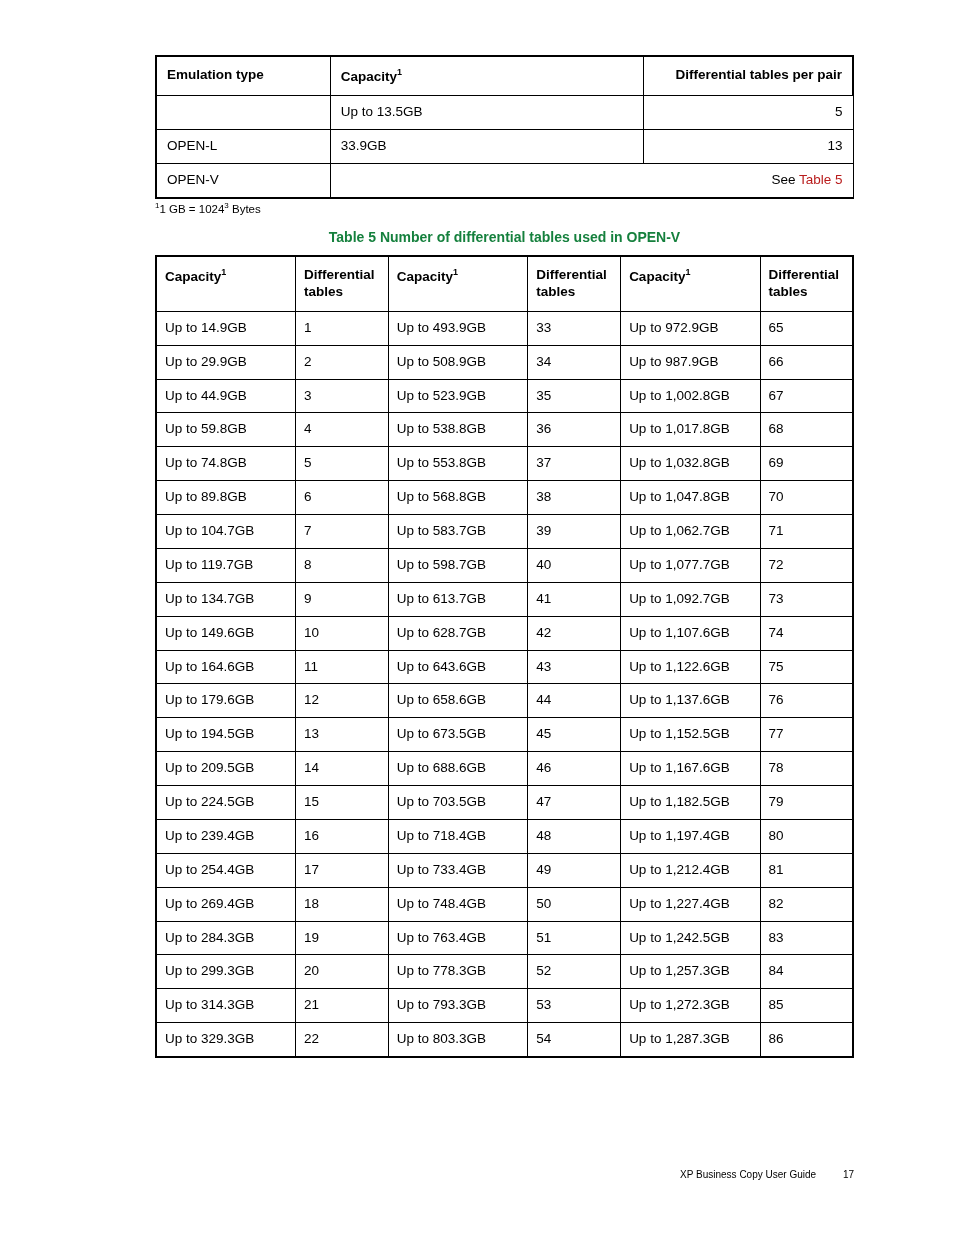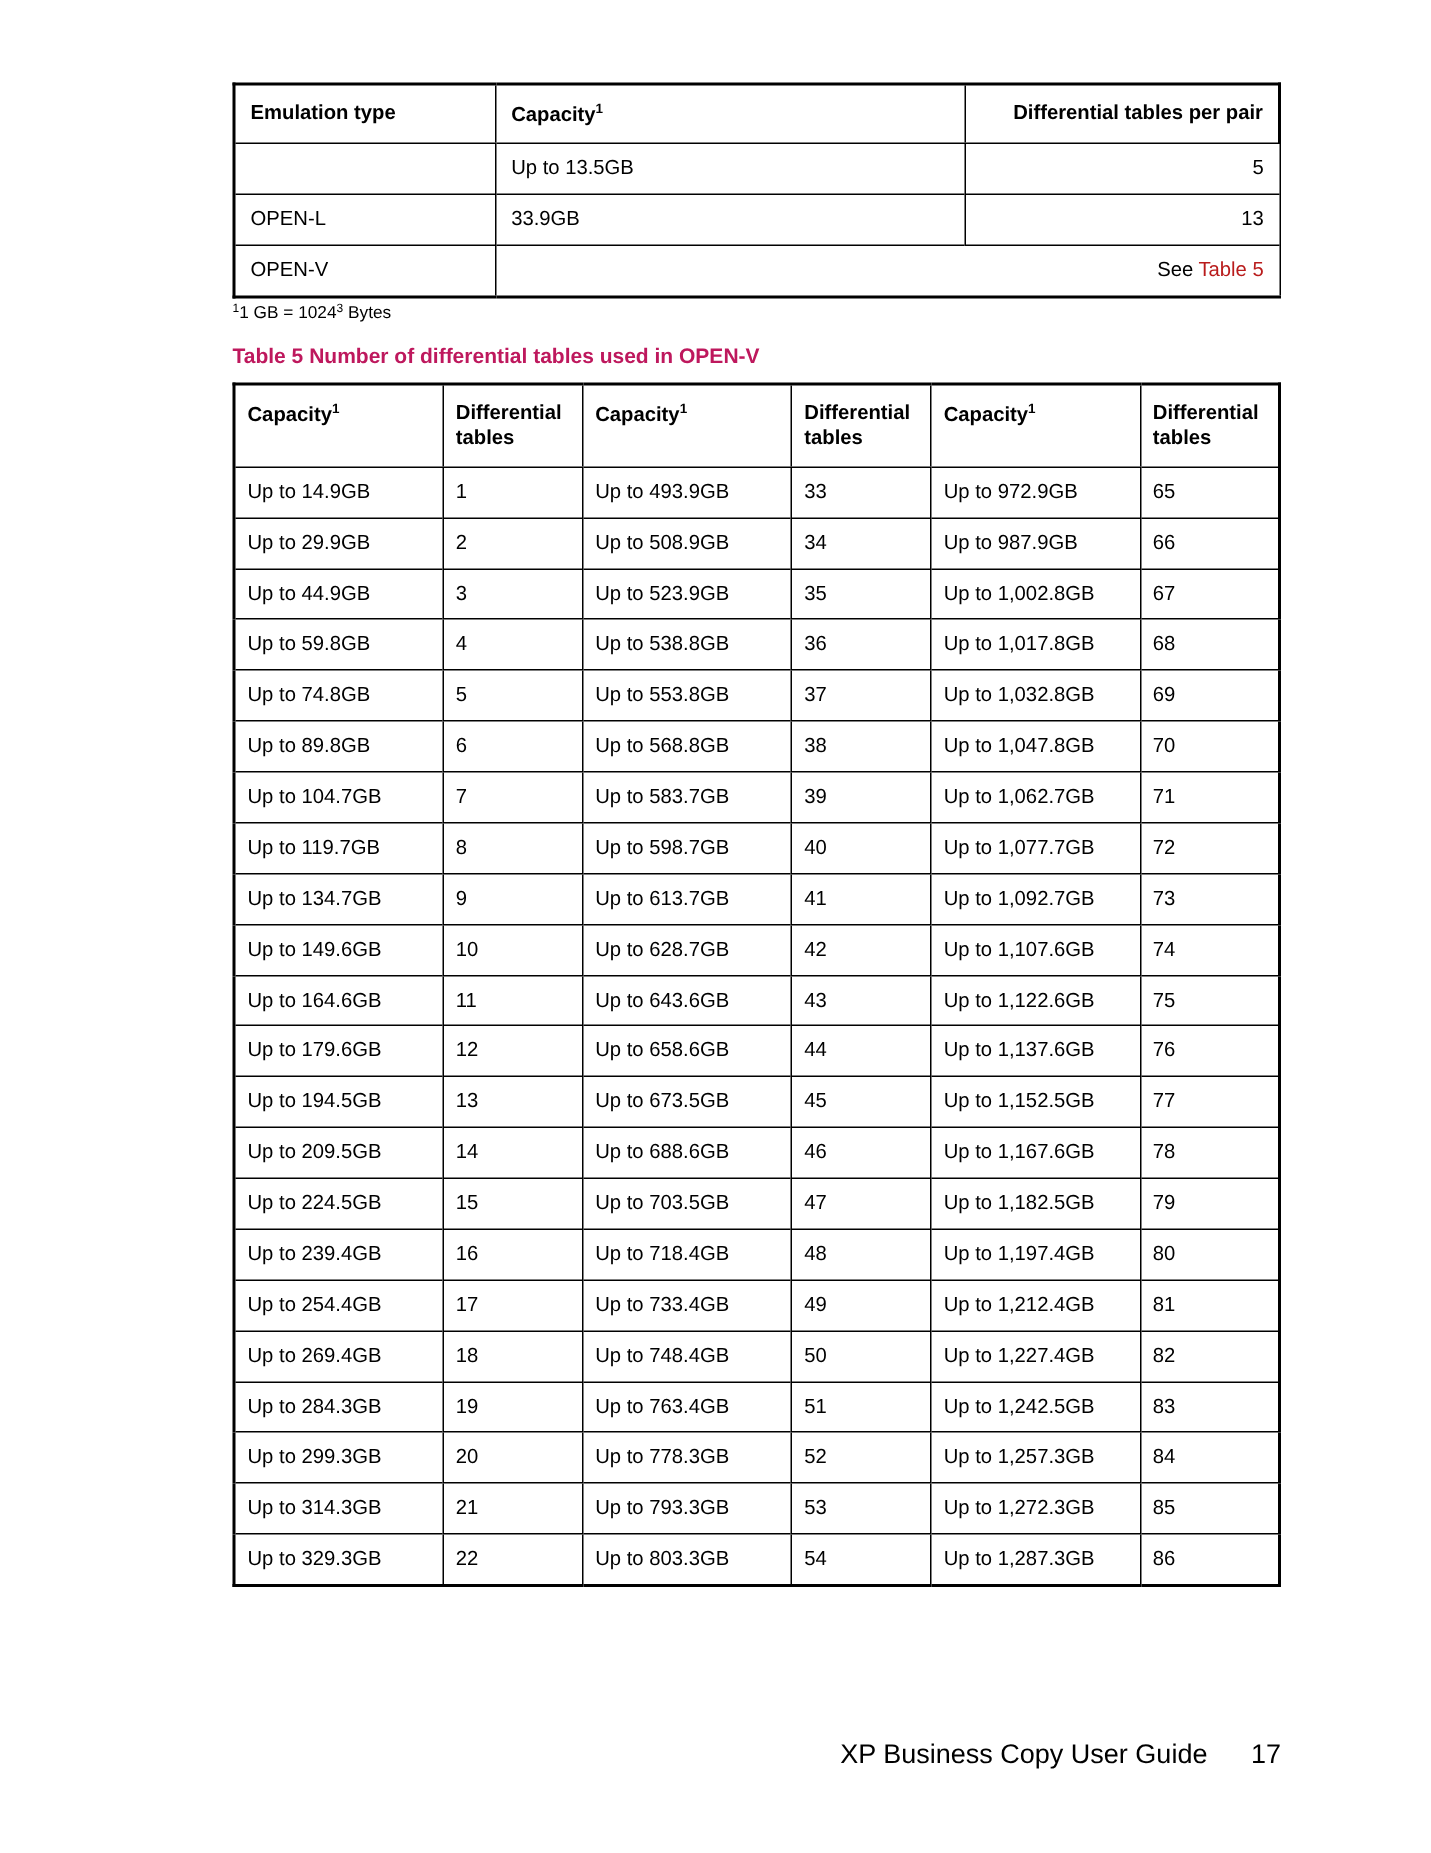--- a/index.html
+++ b/index.html
@@ -37,24 +37,25 @@
   .t1 .hdr th:first-child, .t1 .col1 { border-left: 2px solid #000; margin-top: 37px; }
   .t1 .hdr th:last-child,  .t1 .colL { border-right: 2px solid #000; }
   .t1 tbody tr:last-child td { border-bottom: 2px solid #000; }
   .t1 sup { font-size: 9px; }
   .footnote {
     font-size: 11.5px;
     margin: 4px 0 14px 0;
   }
   .footnote sup { font-size: 8px; vertical-align: top; position:relative; top:-2px;}
   .caption {
-    color: #be185d;
+    color: #15803d;
     font-weight: bold;
     font-size: 14px;
     margin: 8px 0 10px 0;
+    text-align: center;
   }
   .link { color: #b91c1c; }
   
   .t2 th {
     font-weight: bold;
     border-top: 2px solid #000;
     border-bottom: 1px solid #000;
     border-left: 1px solid #000;
     padding: 10px 8px;
   }
@@ -70,21 +71,21 @@
   .t2 tbody tr:last-child td { border-bottom: 2px solid #000; }
   .t2 sup { font-size: 9px; }
 
   .t2 col.cap { width: 20%; }
   .t2 col.dif { width: 13.33%; }
 
   .pagefoot {
     position: absolute;
     bottom: 55px;
     right: 100px;
-    font-size: 18px;
+    font-size: 10px;
   }
   .pagefoot .pn { margin-left: 24px; }
 </style>
 </head>
 <body>
 
 <div class="page">
 
   <table class="t1">
     <colgroup>

